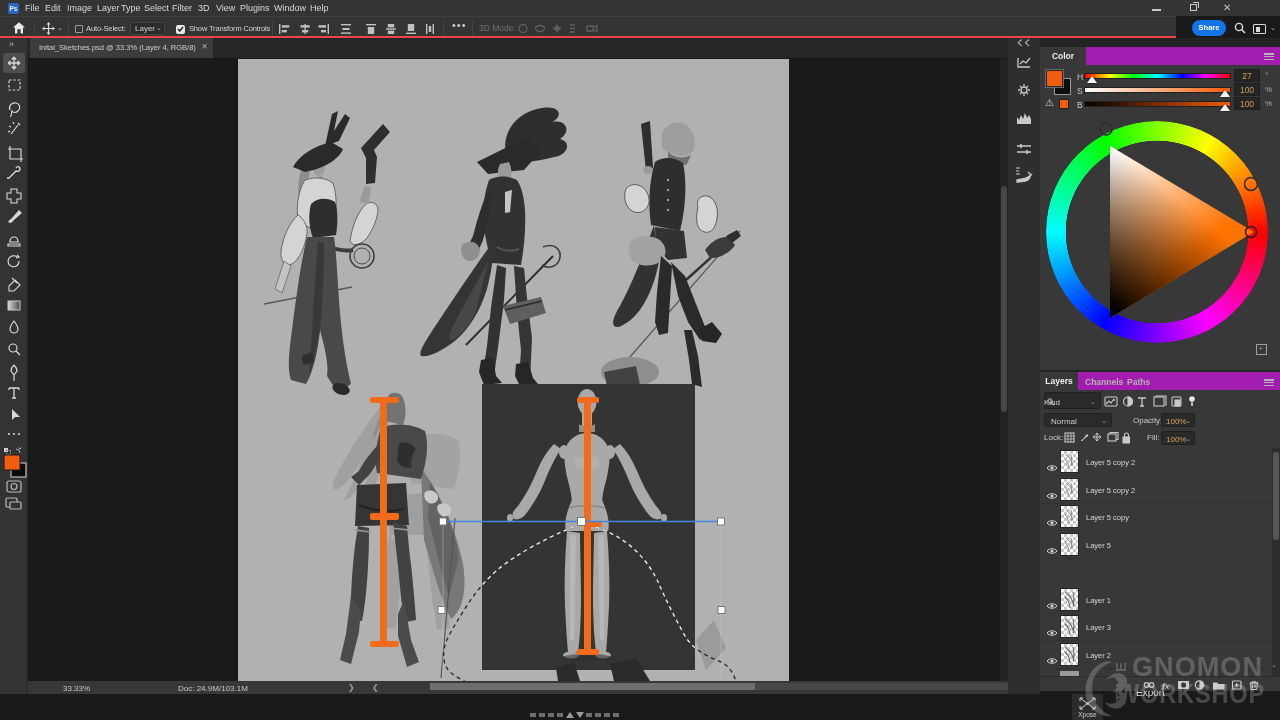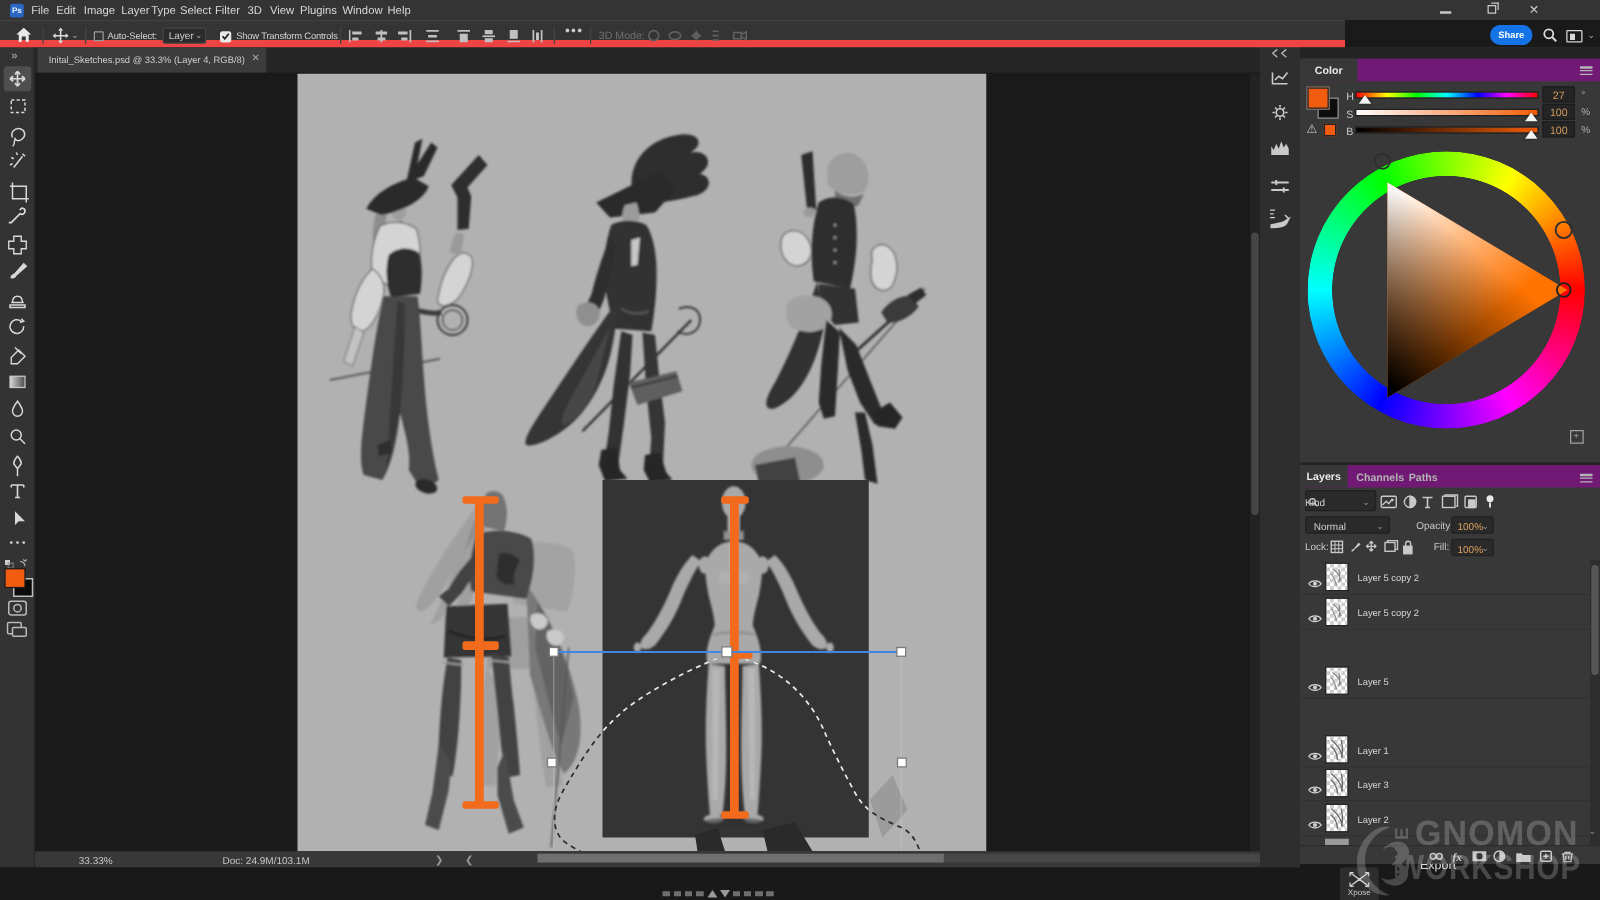--- a/index.html
+++ b/index.html
@@ -1,35 +1,35 @@
 <!DOCTYPE html>
 <html><head><meta charset="utf-8">
 <style>
 *{margin:0;padding:0;box-sizing:border-box}
 html,body{width:1280px;height:720px;overflow:hidden;background:#1a1a1a;font-family:"Liberation Sans",sans-serif}
 #app{position:relative;width:1280px;height:720px;background:#1a1a1a;overflow:hidden}
 .abs{position:absolute}
 .txt{position:absolute;white-space:nowrap}
 
 #menubar{left:0;top:0;width:1280px;height:16px;background:#343434}
-#optionsbar{left:0;top:16px;width:1076px;height:22px;background:#343434;border-top:1px solid #404040;border-bottom:6px solid #ef4444}
+#optionsbar{left:0;top:16px;width:1176px;height:22px;background:#343434;border-top:1px solid #404040;border-bottom:2px solid #ef4444}
 .mitem{position:absolute;top:3px;font-size:9px;color:#d8d8d8}
 .sep{position:absolute;top:4px;height:14px;width:1px;background:#434343}
 #toolbar{left:0;top:38px;width:28px;height:656px;background:#333333;border-right:1px solid #272727}
 #tabstrip{left:28px;top:38px;width:980px;height:20px;background:#262626}
 #doctab{position:absolute;left:2px;top:0;width:183px;height:20px;background:#3c3c3c;color:#cfcfcf;font-size:8px;white-space:nowrap;overflow:hidden}
 #statusbar{left:28px;top:681px;width:980px;height:13px;background:#383838}
 #bottomstrip{left:0;top:694px;width:1280px;height:26px;background:#191919}
 #iconstrip{left:1008px;top:38px;width:32px;height:656px;background:#2e2e2e}
 #vscroll{left:1000px;top:59px;width:8px;height:622px;background:#222222}
 
 .panelgap{background:#242424}
 #colorpanel{left:1040px;top:38px;width:240px;height:332px;background:#383838}
 #layerspanel{left:1040px;top:370px;width:240px;height:321px;background:#383838}
-.tabrow{position:absolute;left:0;width:240px;height:18px;background:#701a75}
+.tabrow{position:absolute;left:0;width:240px;height:18px;background:#a21caf}
 .ptab{position:absolute;top:0;height:18px;background:#383838;color:#ececec;font-size:8.5px;font-weight:bold;text-align:center;line-height:18px}
 .ptab2{position:absolute;top:5px;color:#b4b4b4;font-size:8.5px;font-weight:bold}
 .pmenu{position:absolute;right:6px;top:6px;width:10px;height:7px;border-top:2px solid #b5b5b5;border-bottom:1px solid #b5b5b5}
 .pmenu:after{content:"";position:absolute;left:0;top:1px;width:10px;height:1px;background:#b5b5b5}
 .slider{position:absolute;height:6px;width:147px;left:44px;border:1px solid #202020}
 .smark{position:absolute;width:0;height:0;border-left:5px solid transparent;border-right:5px solid transparent;border-bottom:7px solid #f5f5f5;filter:drop-shadow(0 0 1px rgba(0,0,0,.7))}
 .vbox{position:absolute;left:194px;width:26px;height:13px;background:#252525;border:1px solid #1d1d1d;color:#d29b5e;font-size:8.5px;text-align:center;line-height:12px}
 .unit{position:absolute;left:225px;color:#b0b0b0;font-size:8px}
 .collab{position:absolute;left:37px;color:#c9c9c9;font-size:8.5px}
 .ddbox{position:absolute;background:#2a2a2a;border:1px solid #202020;border-radius:2px;color:#cccccc;font-size:8px}
@@ -571,20 +571,31 @@
           <div class="eye"><svg width="12" height="8" viewBox="0 0 12 8">
               <path d="M1 4 C3 1 9 1 11 4 C9 7 3 7 1 4 Z" fill="none" stroke="#cfcfcf" stroke-width="1"></path>
               <circle cx="6" cy="4" r="1.6" fill="#cfcfcf"></circle>
             </svg></div>
           <div class="thumb"><svg width="19" height="23" viewBox="0 0 19 23">
               <path d="M5 4 c3 2 6 6 7 10 m-8 -6 c2 3 4 7 4 10 m2 -14 c1 4 1 8 0 11" stroke="#8a8a8a" stroke-width="1" fill="none"></path>
             </svg></div>
           <div class="lname">Layer 5 copy 2</div>
           <div class="rowsep" style="top:27px"></div>
         </div>
+   <div class="lrow" style="top:55px">
+          <div class="eye"><svg width="12" height="8" viewBox="0 0 12 8">
+              <path d="M1 4 C3 1 9 1 11 4 C9 7 3 7 1 4 Z" fill="none" stroke="#cfcfcf" stroke-width="1"></path>
+              <circle cx="6" cy="4" r="1.6" fill="#cfcfcf"></circle>
+            </svg></div>
+          <div class="thumb"><svg width="19" height="23" viewBox="0 0 19 23">
+              <path d="M5 4 c3 2 6 6 7 10 m-8 -6 c2 3 4 7 4 10 m2 -14 c1 4 1 8 0 11" stroke="#8a8a8a" stroke-width="1" fill="none"></path>
+            </svg></div>
+          <div class="lname">Layer 5 copy</div>
+          <div class="rowsep" style="top:27px"></div>
+        </div>
    <div class="lrow" style="top:82.5px">
           <div class="eye"><svg width="12" height="8" viewBox="0 0 12 8">
               <path d="M1 4 C3 1 9 1 11 4 C9 7 3 7 1 4 Z" fill="none" stroke="#cfcfcf" stroke-width="1"></path>
               <circle cx="6" cy="4" r="1.6" fill="#cfcfcf"></circle>
             </svg></div>
           <div class="thumb"><svg width="19" height="23" viewBox="0 0 19 23">
               <path d="M5 4 c3 2 6 6 7 10 m-8 -6 c2 3 4 7 4 10 m2 -14 c1 4 1 8 0 11" stroke="#8a8a8a" stroke-width="1" fill="none"></path>
             </svg></div>
           <div class="lname">Layer 5</div>
           <div class="rowsep" style="top:27px"></div>

